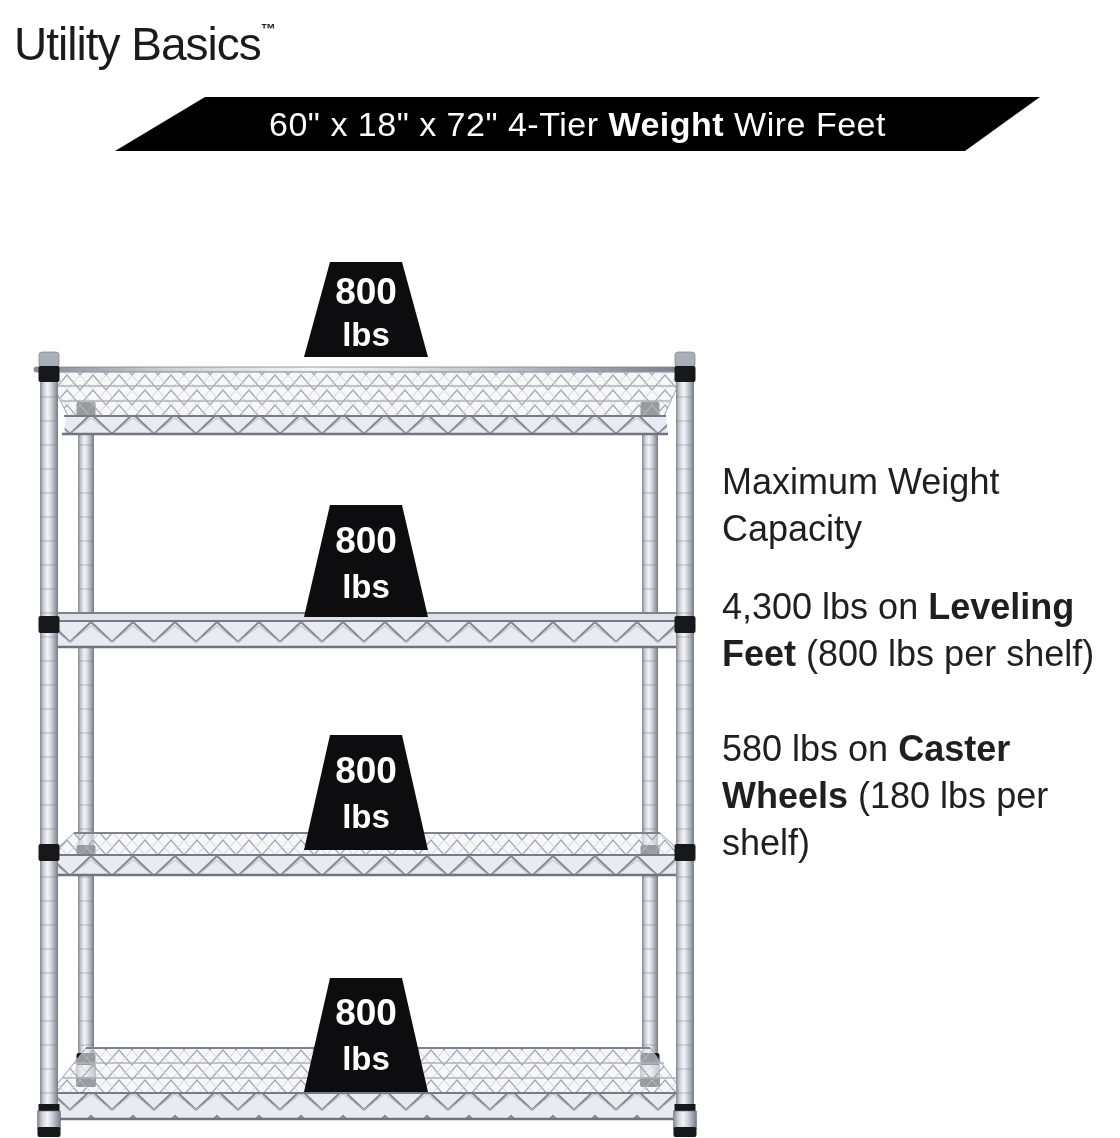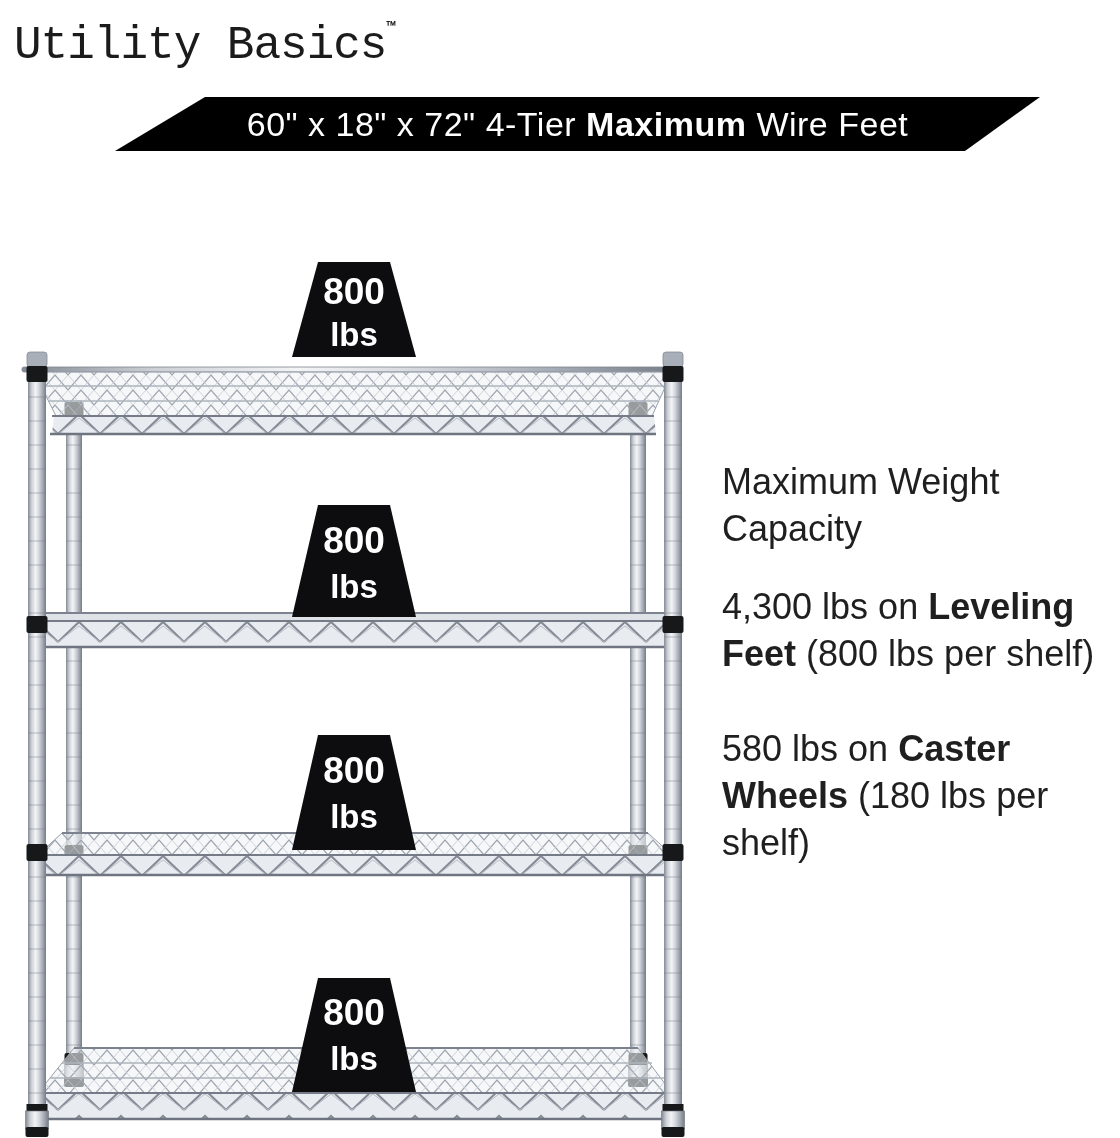--- a/index.html
+++ b/index.html
@@ -17,21 +17,20 @@
   .brand {
     position: absolute;
     left: 14px;
     top: 0px;
     font-size: 46px;
     font-weight: 400;
     letter-spacing: -1px;
     color: #1b1b1b;
     line-height: 58px;
     white-space: nowrap;
-    font-family: Liberation Mono, monospace;
   }
   .brand .tm {
     font-size: 15px;
     font-weight: 700;
     vertical-align: 26px;
     letter-spacing: 0;
   }
 
   
   .banner {
@@ -47,21 +46,21 @@
     line-height: 54px;
     text-align: center;
     letter-spacing: 0.5px;
     white-space: nowrap;
   }
   .banner .bold { font-weight: 700; }
 
   
   .rack-wrap {
     position: absolute;
-    left: 16px;
+    left: 28px;
     top: 255px;
     width: 672px;
     height: 883px;
     text-align: center;
   }
   .badge-num { font: 700 37px "Liberation Sans", sans-serif; fill: #ffffff; }
   .badge-unit { font: 700 33px "Liberation Sans", sans-serif; fill: #ffffff; }
 
   
   .info {
@@ -79,21 +78,21 @@
   .info p.cap + p.cap { margin-top: 48px; }
   .info .b { font-weight: 700; }
 </style>
 </head>
 <body>
 
 <div class="page">
 
   <div class="brand"><span>Utility Basics</span><span class="tm">™</span></div>
 
-  <div class="banner"><span>60" x 18" x 72" 4-Tier </span><span class="bold">Maximum</span><span> Wire Feet</span></div>
+  <div class="banner"><span>60" x 18" x 72" 4-Tier </span><span class="bold">Weight</span><span> Wire Feet</span></div>
 
   <div class="rack-wrap">
     <svg width="672" height="883" viewBox="0 0 672 883">
       <defs>
         <linearGradient id="chrome" x1="0" y1="0" x2="1" y2="0">
           <stop offset="0" stop-color="#848a94"></stop>
           <stop offset="0.2" stop-color="#ccd0d6"></stop>
           <stop offset="0.42" stop-color="#f3f4f6"></stop>
           <stop offset="0.6" stop-color="#d5d8de"></stop>
           <stop offset="0.8" stop-color="#a7adb6"></stop>

